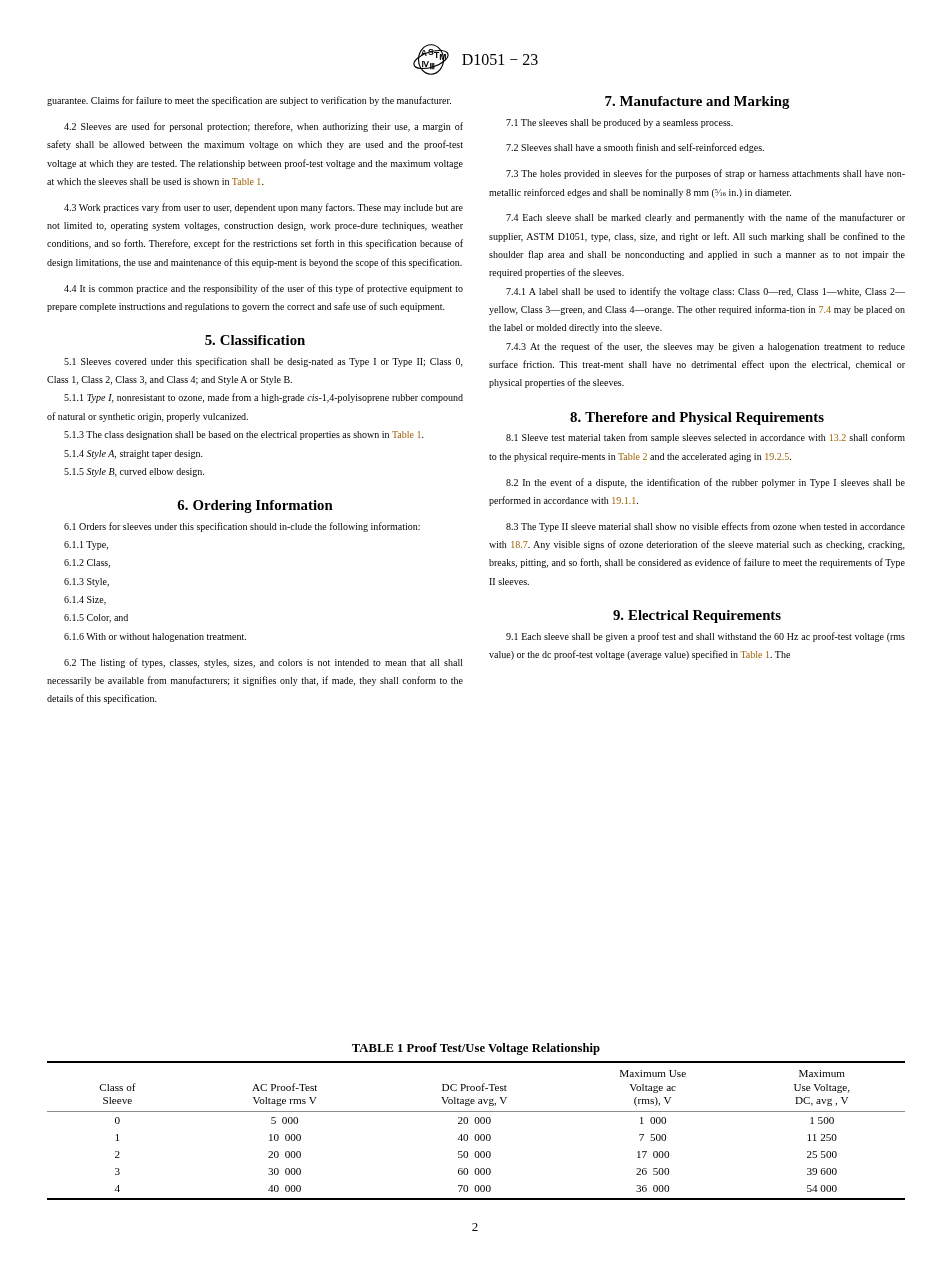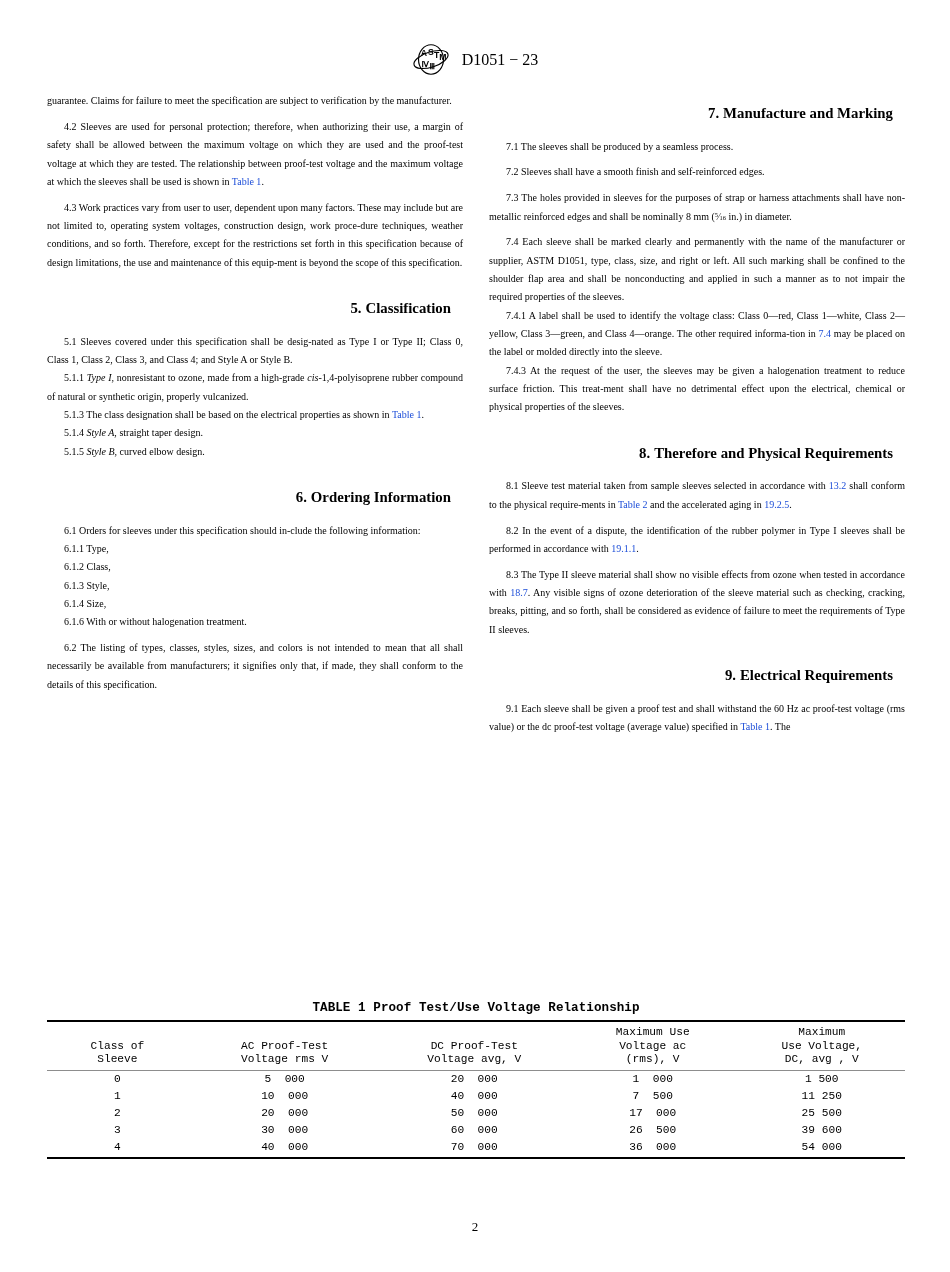--- a/index.html
+++ b/index.html
@@ -62,33 +62,33 @@
     text-indent: 0;
   }
   p.spaced {
     margin-top: 7.5px;
   }
   p.listitem {
     text-indent: 17px;
     text-align: left;
   }
   h2.section-head {
-    margin: 12px;
+    margin: 0;
     padding-top: 15px;
     padding-bottom: 3.5px;
     font-size: 14.8px;
     font-weight: bold;
     line-height: 18px;
-    text-align: right;
+    text-align: center;
   }
   h2.section-head .num {
     margin-right: 4px;
   }
   .ref {
-    color: #1d4ed8;
+    color: #a16207;
   }
   .ital {
     font-style: italic;
   }
   .frac {
     font-size: 0.98em;
     white-space: nowrap;
   }
   .frac sup {
     font-size: 0.66em;
@@ -100,24 +100,24 @@
   }
   .frac sub {
     font-size: 0.66em;
     vertical-align: -0.06em;
     line-height: 0;
   }
 
   
   .table-block {
     position: absolute;
-    top: 1001px;
+    top: 1041px;
     left: 47px;
     width: 858px;
-    font-family: Liberation Mono, monospace;
+    font-family: Liberation Serif, serif;
   }
   .table-title {
     text-align: center;
     font-size: 12.6px;
     font-weight: bold;
     padding-bottom: 5px;
     letter-spacing: 0.05px;
   }
   table.astm-table {
     width: 100%;
@@ -188,20 +188,21 @@
 <div class="columns">
 
   <div class="col">
 
     <p class="noindent">guarantee. Claims for failure to meet the specification are subject to verification by the manufacturer.</p>
 
     <p class="indent spaced"><span>4.2  Sleeves are used for personal protection; therefore, when authorizing their use, a margin of safety shall be allowed between the maximum voltage on which they are used and the proof-test voltage at which they are tested. The relationship between proof-test voltage and the maximum voltage at which the sleeves shall be used is shown in </span><span class="ref">Table 1</span><span>.</span></p>
 
     <p class="indent spaced">4.3  Work practices vary from user to user, dependent upon many factors. These may include but are not limited to, operating system voltages, construction design, work proce-dure techniques, weather conditions, and so forth. Therefore, except for the restrictions set forth in this specification because of design limitations, the use and maintenance of this equip-ment is beyond the scope of this specification.</p>
 
+    <p class="indent spaced">4.4  It is common practice and the responsibility of the user of this type of protective equipment to prepare complete instructions and regulations to govern the correct and safe use of such equipment.</p>
 
     <h2 class="section-head"><span class="num">5.</span><span>Classification</span></h2>
 
     <p class="indent">5.1  Sleeves covered under this specification shall be desig-nated as Type I or Type II; Class 0, Class 1, Class 2, Class 3, and Class 4; and Style A or Style B.</p>
 
     <p class="indent"><span>5.1.1  </span><span class="ital">Type I,</span><span> nonresistant to ozone, made from a high-grade </span><span class="ital">cis</span><span>-1,4-polyisoprene rubber compound of natural or synthetic origin, properly vulcanized.</span></p>
 
 
     <p class="indent"><span>5.1.3  The class designation shall be based on the electrical properties as shown in </span><span class="ref">Table 1</span><span>.</span></p>
 
@@ -209,20 +210,21 @@
 
     <p class="listitem"><span>5.1.5  </span><span class="ital">Style B,</span><span> curved elbow design.</span></p>
 
     <h2 class="section-head"><span class="num">6.</span><span>Ordering Information</span></h2>
 
     <p class="indent">6.1  Orders for sleeves under this specification should in-clude the following information:</p>
     <p class="listitem">6.1.1  Type,</p>
     <p class="listitem">6.1.2  Class,</p>
     <p class="listitem">6.1.3  Style,</p>
     <p class="listitem">6.1.4  Size,</p>
+    <p class="listitem">6.1.5  Color, and</p>
     <p class="listitem">6.1.6  With or without halogenation treatment.</p>
 
     <p class="indent spaced">6.2  The listing of types, classes, styles, sizes, and colors is not intended to mean that all shall necessarily be available from manufacturers; it signifies only that, if made, they shall conform to the details of this specification.</p>
 
   </div>
 
   <div class="col">
 
     <h2 class="section-head" style="padding-top:0;"><span class="num">7.</span><span>Manufacture and Marking</span></h2>
 

